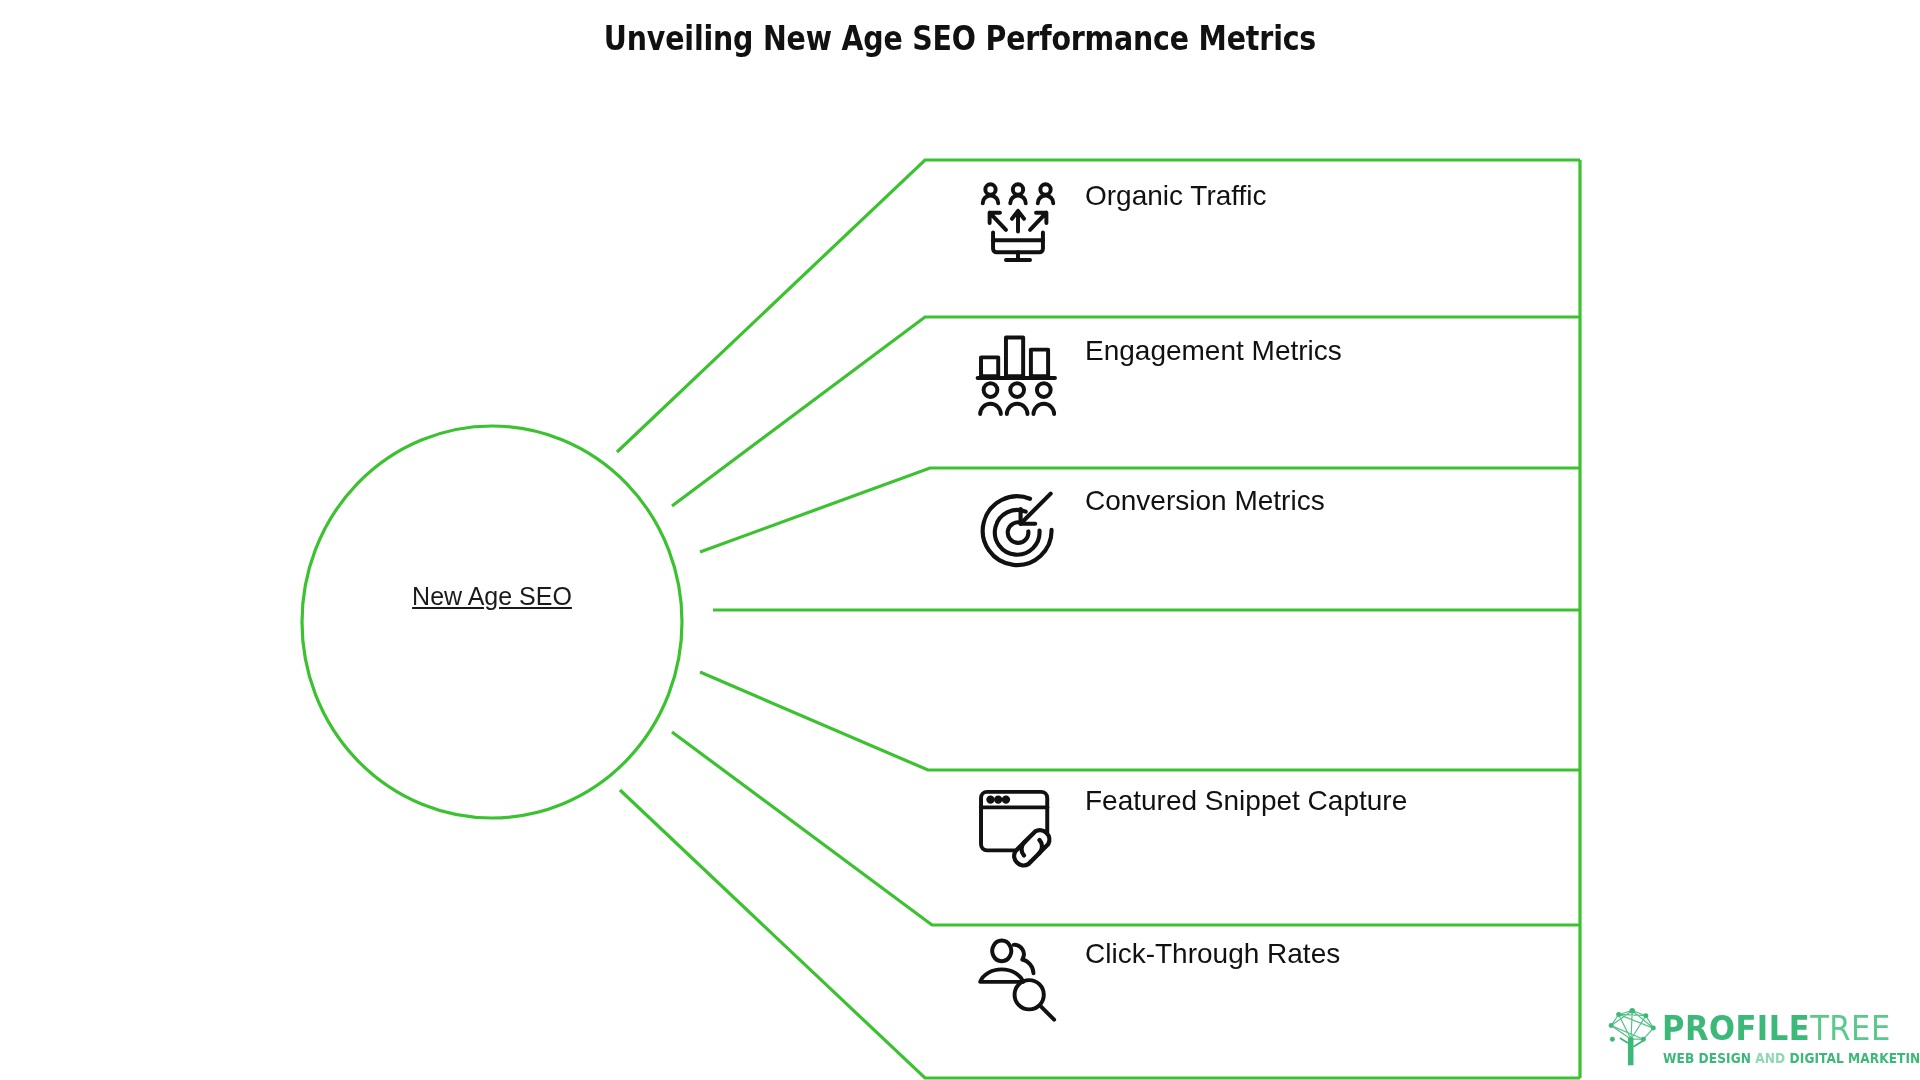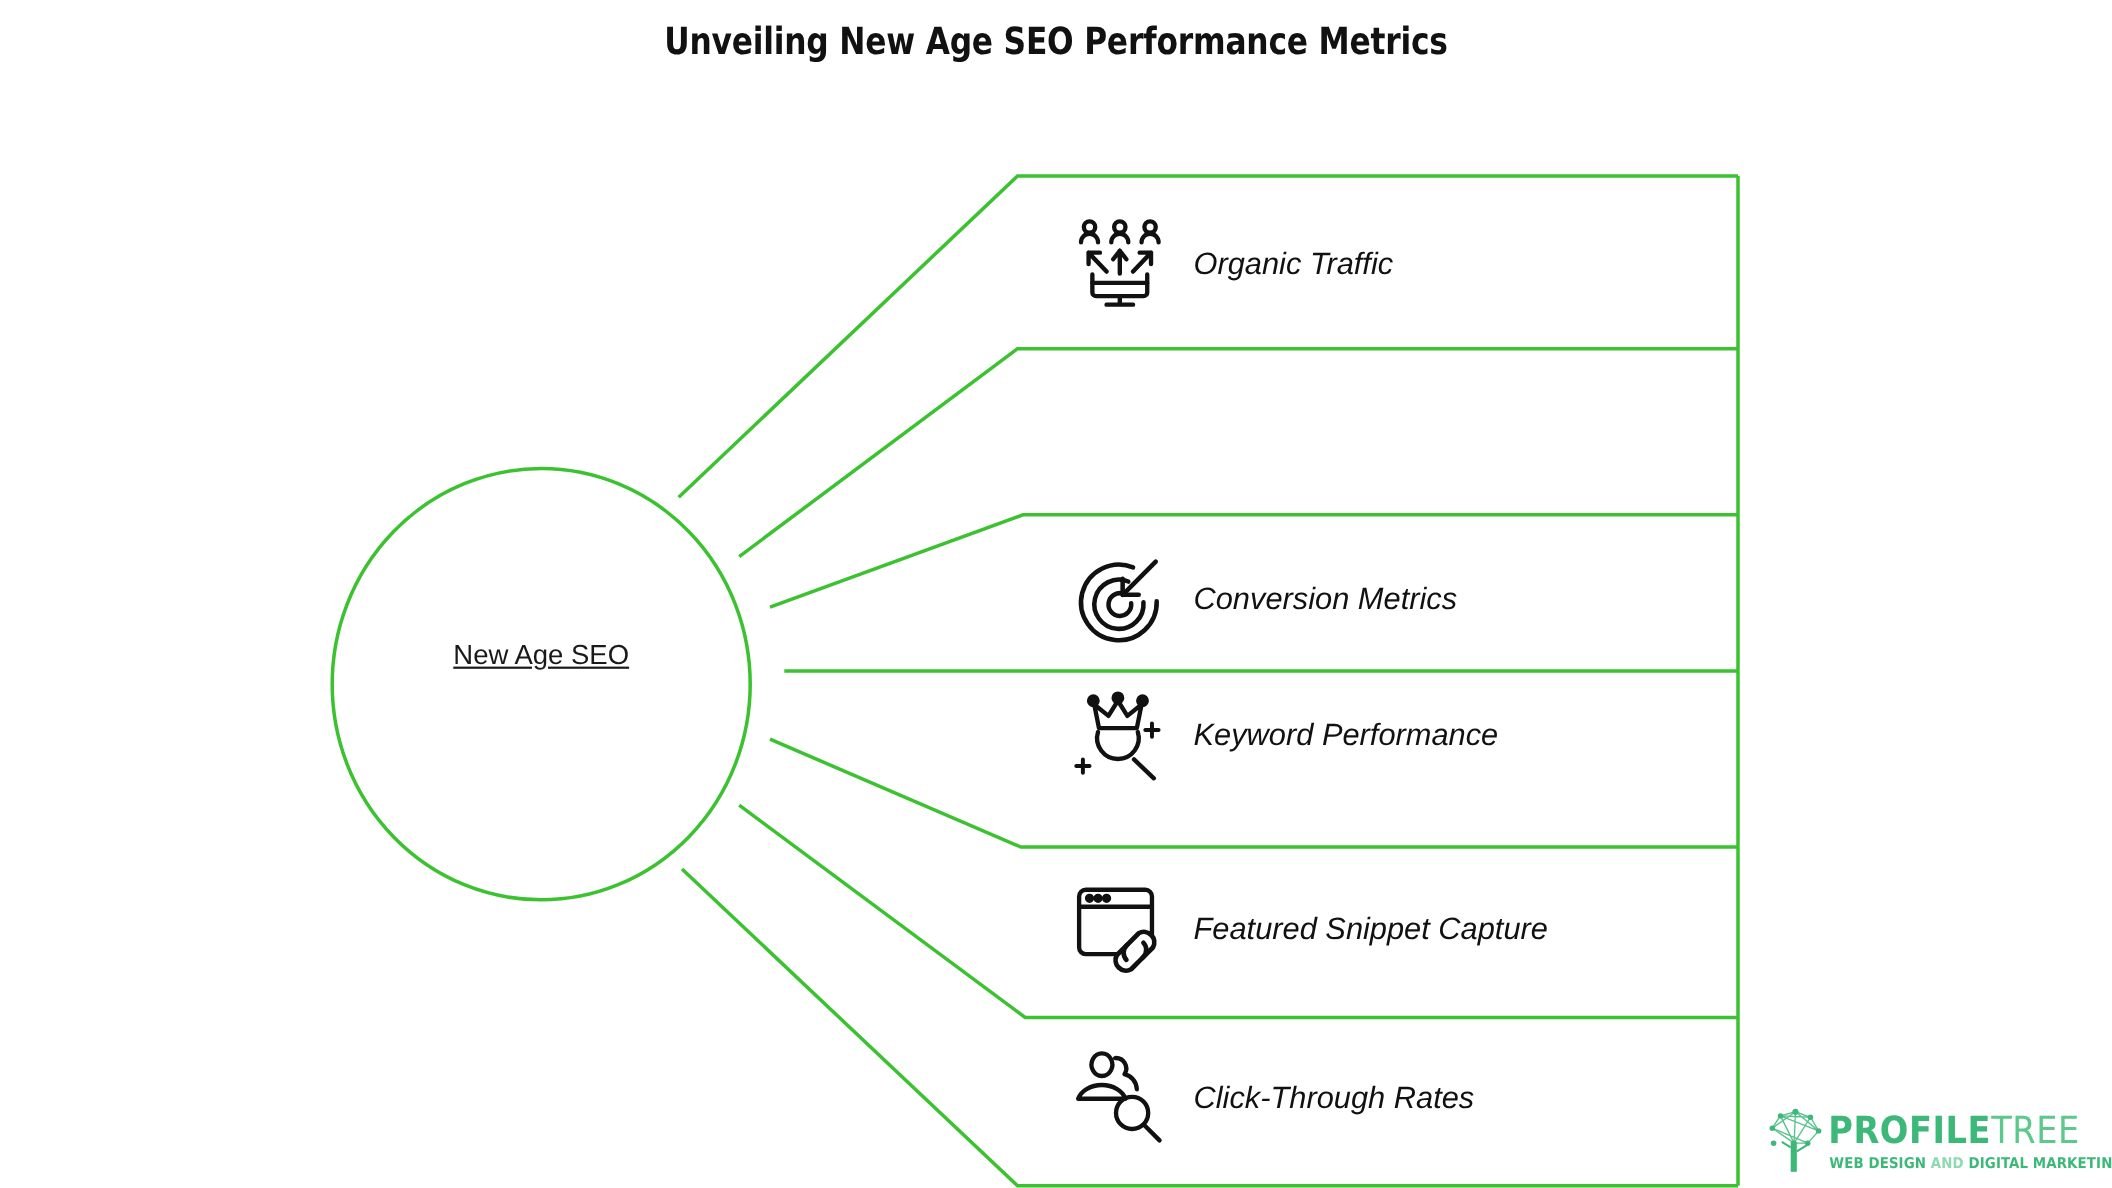--- a/index.html
+++ b/index.html
@@ -25,21 +25,21 @@
   
   #hub-label{
     position:absolute;left:292px;top:578px;width:400px;
     text-align:center;color:#1a1a1a;font-size:25px;line-height:37px;
     font-family:"Liberation Sans","DejaVu Sans",sans-serif;
     text-decoration:underline;
   }
   #hub-label div{display:block;}
 
   
-  .row{position:absolute;display:flex;align-items:center;height:120px;font-style:italic;}
+  .row{position:absolute;display:flex;height:120px;}
   .icon{width:86px;height:86px;flex:0 0 86px;position:relative;}
   .icon svg{display:block;width:86px;height:86px;}
   .row-label{
     margin-left:24px;font-size:28px;color:#111111;white-space:nowrap;
     font-family:"Liberation Sans","DejaVu Sans",sans-serif;
   }
 
   
   #logo{position:absolute;left:1600px;top:1005px;width:260px;height:70px;text-align:right;}
   #logo-mark{position:absolute;left:0;top:2px;width:62px;height:62px;}
@@ -110,58 +110,59 @@
           <path d="M21 61 L21 80 a4 4 0 0 0 4 4 L75 84 a4 4 0 0 0 4 -4 L79 61"></path>
           <path d="M21 70 L79 70"></path>
           <path d="M50 84 L50 92"></path>
           <path d="M36 93 L64 93"></path>
         </g>
       </svg>
     </div>
     <div class="row-label">Organic Traffic</div>
   </div>
 
+  <div class="row" style="left:975px;top:335px;">
+    <div class="icon">
+      <svg viewBox="0 0 100 100">
+        <g fill="none" stroke="#111" stroke-width="4.6" stroke-linecap="round" stroke-linejoin="round">
+
+          <rect x="7" y="26" width="20" height="22"></rect>
+          <rect x="36" y="3" width="20" height="45"></rect>
+          <rect x="65" y="17" width="20" height="31"></rect>
+          <path d="M3 50 L93 50"></path>
+
+          <circle cx="18" cy="64" r="8"></circle>
+          <path d="M6 92 a12 12 0 0 1 24 0"></path>
+          <circle cx="49" cy="64" r="8"></circle>
+          <path d="M37 92 a12 12 0 0 1 24 0"></path>
+          <circle cx="80" cy="64" r="8"></circle>
+          <path d="M68 92 a12 12 0 0 1 24 0"></path>
+        </g>
+      </svg>
+    </div>
+    <div class="row-label">Engagement Metrics</div>
+  </div>
 
   <div class="row" style="left:975px;top:485px;">
     <div class="icon">
       <svg viewBox="0 0 100 100">
         <g fill="none" stroke="#111" stroke-width="4.8" stroke-linecap="round" stroke-linejoin="round">
 
           <path d="M64 16 A40 40 0 1 0 89 52"></path>
           <path d="M59 31 A26 26 0 1 0 75 53"></path>
           <path d="M54 44 A12 12 0 1 0 62 54"></path>
 
           <path d="M88 10 L53 45"></path>
           <path d="M53 45 L53 28 M53 45 L70 45"></path>
         </g>
       </svg>
     </div>
     <div class="row-label">Conversion Metrics</div>
   </div>
 
-  <div class="row" style="left:975px;top:608px;">
-    <div class="icon">
-      <svg viewBox="0 0 100 100">
-        <g fill="none" stroke="#111" stroke-width="4.6" stroke-linecap="round" stroke-linejoin="round">
-
-          <path d="M23 18 L28 43 L68 43 L73 18 L58 30 L48 14 L38 30 Z"></path>
-          <circle cx="22" cy="14" r="4.5" fill="#111"></circle>
-          <circle cx="48" cy="11" r="4.5" fill="#111"></circle>
-          <circle cx="74" cy="14" r="4.5" fill="#111"></circle>
-
-          <path d="M27 47 A22 22 0 1 0 69 47"></path>
-          <path d="M65 76 L86 96"></path>
-
-          <path d="M84 38 L84 52 M77 45 L91 45" stroke-width="4.2"></path>
-          <path d="M11 76 L11 90 M4 83 L18 83" stroke-width="4.2"></path>
-        </g>
-      </svg>
-    </div>
-    <div class="row-label">Keyword Performance</div>
-  </div>
 
   <div class="row" style="left:975px;top:785px;">
     <div class="icon">
       <svg viewBox="0 0 100 100">
         <g fill="none" stroke="#111" stroke-width="4.6" stroke-linecap="round" stroke-linejoin="round">
 
           <path d="M84 56 L84 15 a7 7 0 0 0 -7 -7 L14 8 a7 7 0 0 0 -7 7 L7 69 a7 7 0 0 0 7 7 L46 76"></path>
           <path d="M7 26 L84 26"></path>
           <circle cx="18" cy="17" r="2.6" fill="#111"></circle>
           <circle cx="27" cy="17" r="2.6" fill="#111"></circle>

